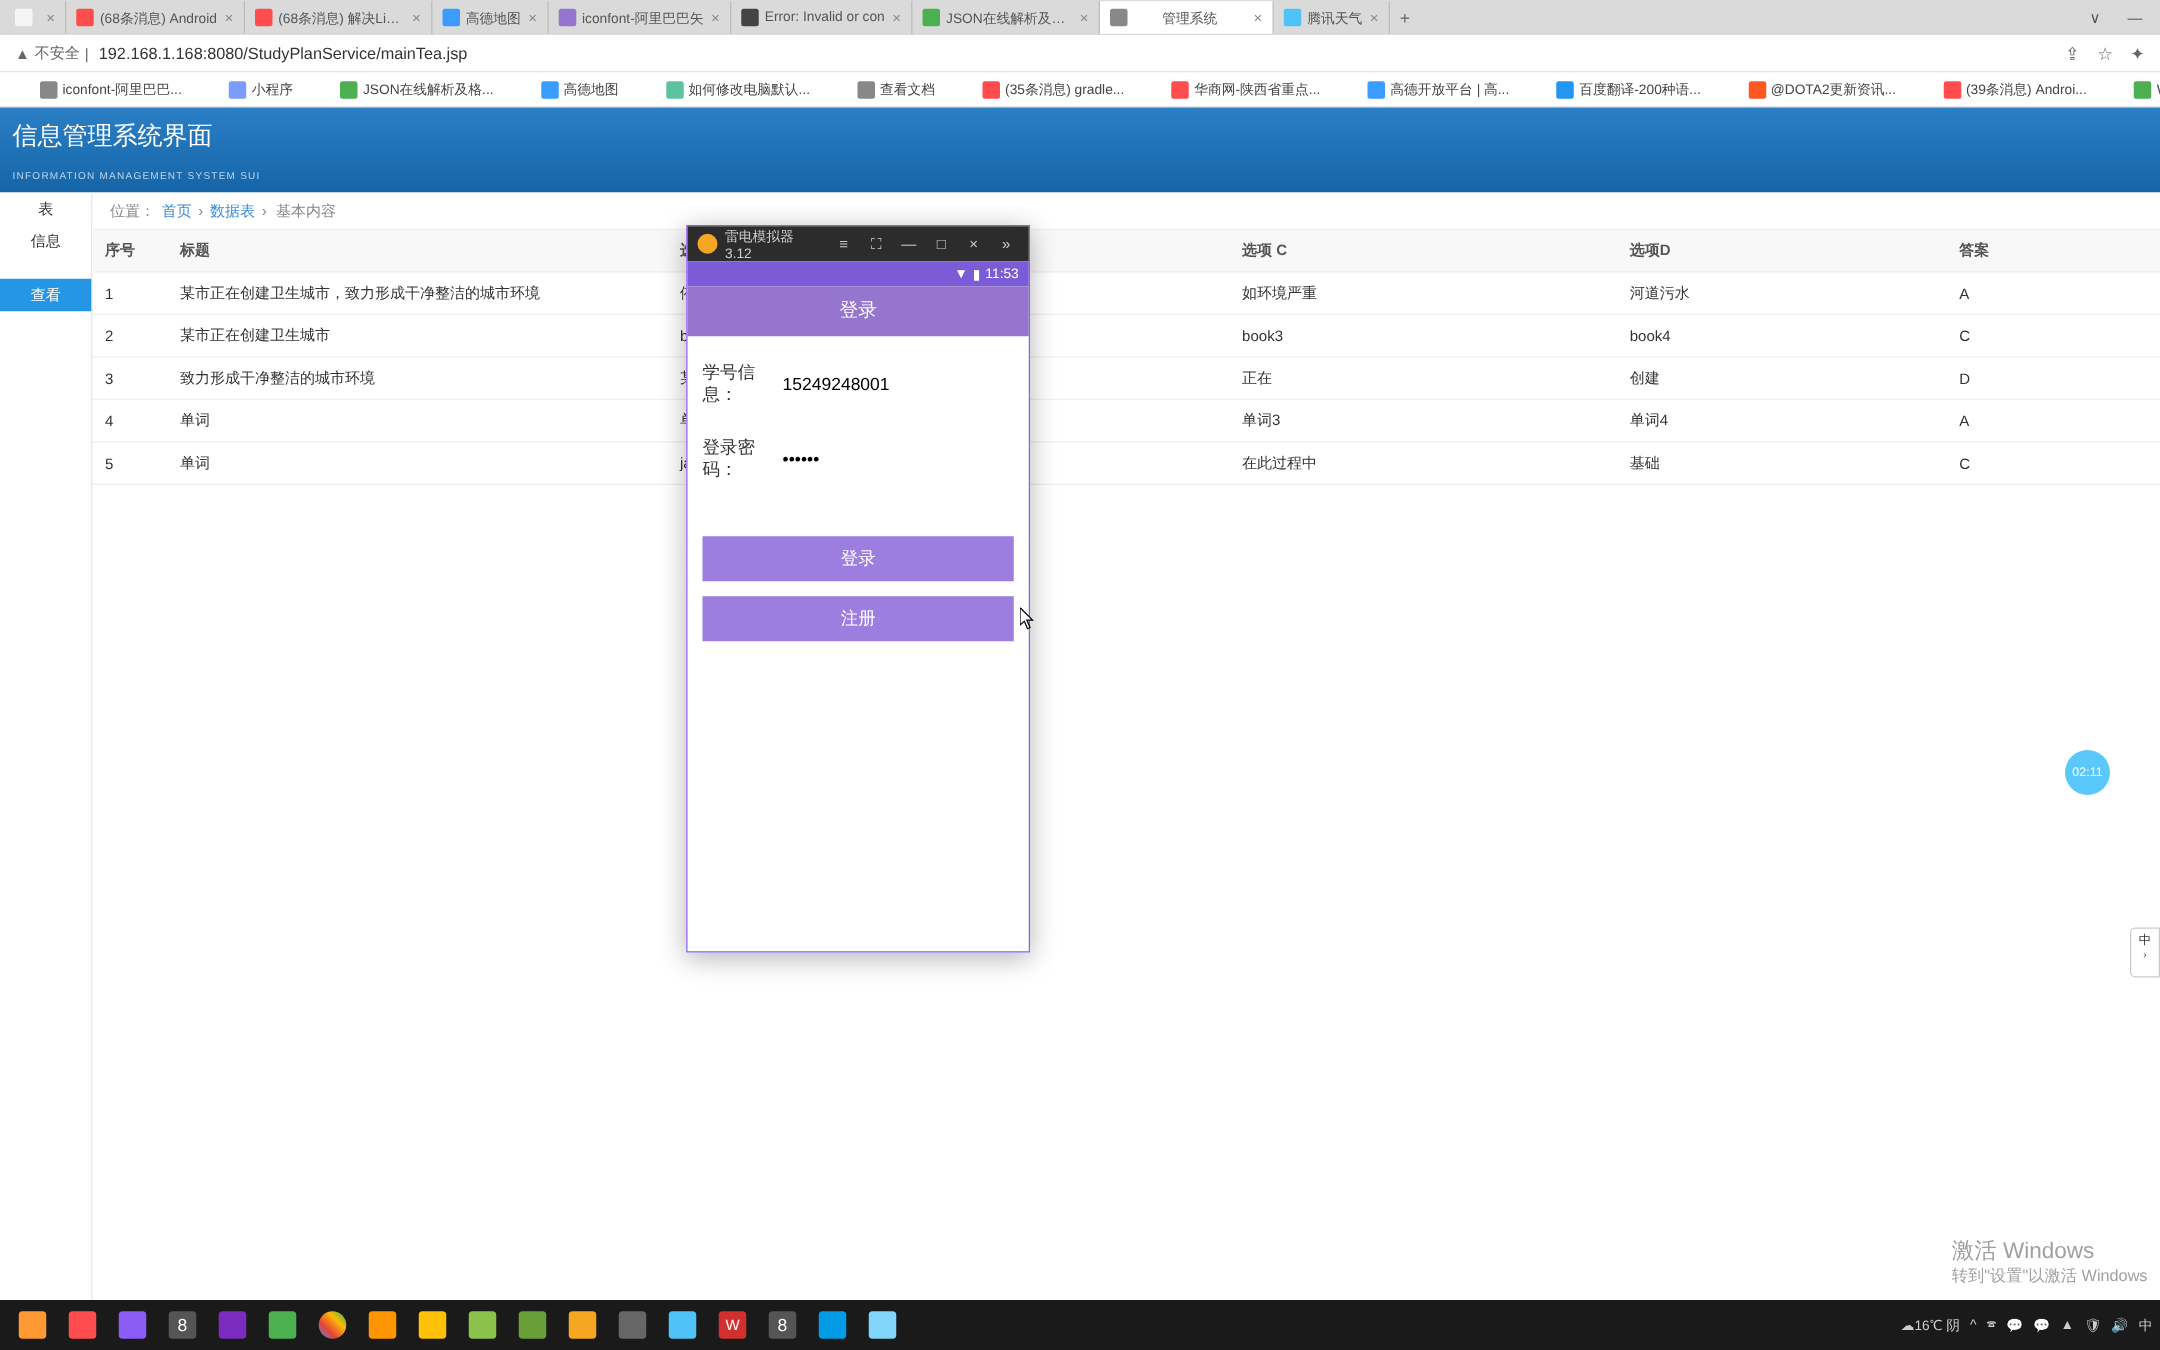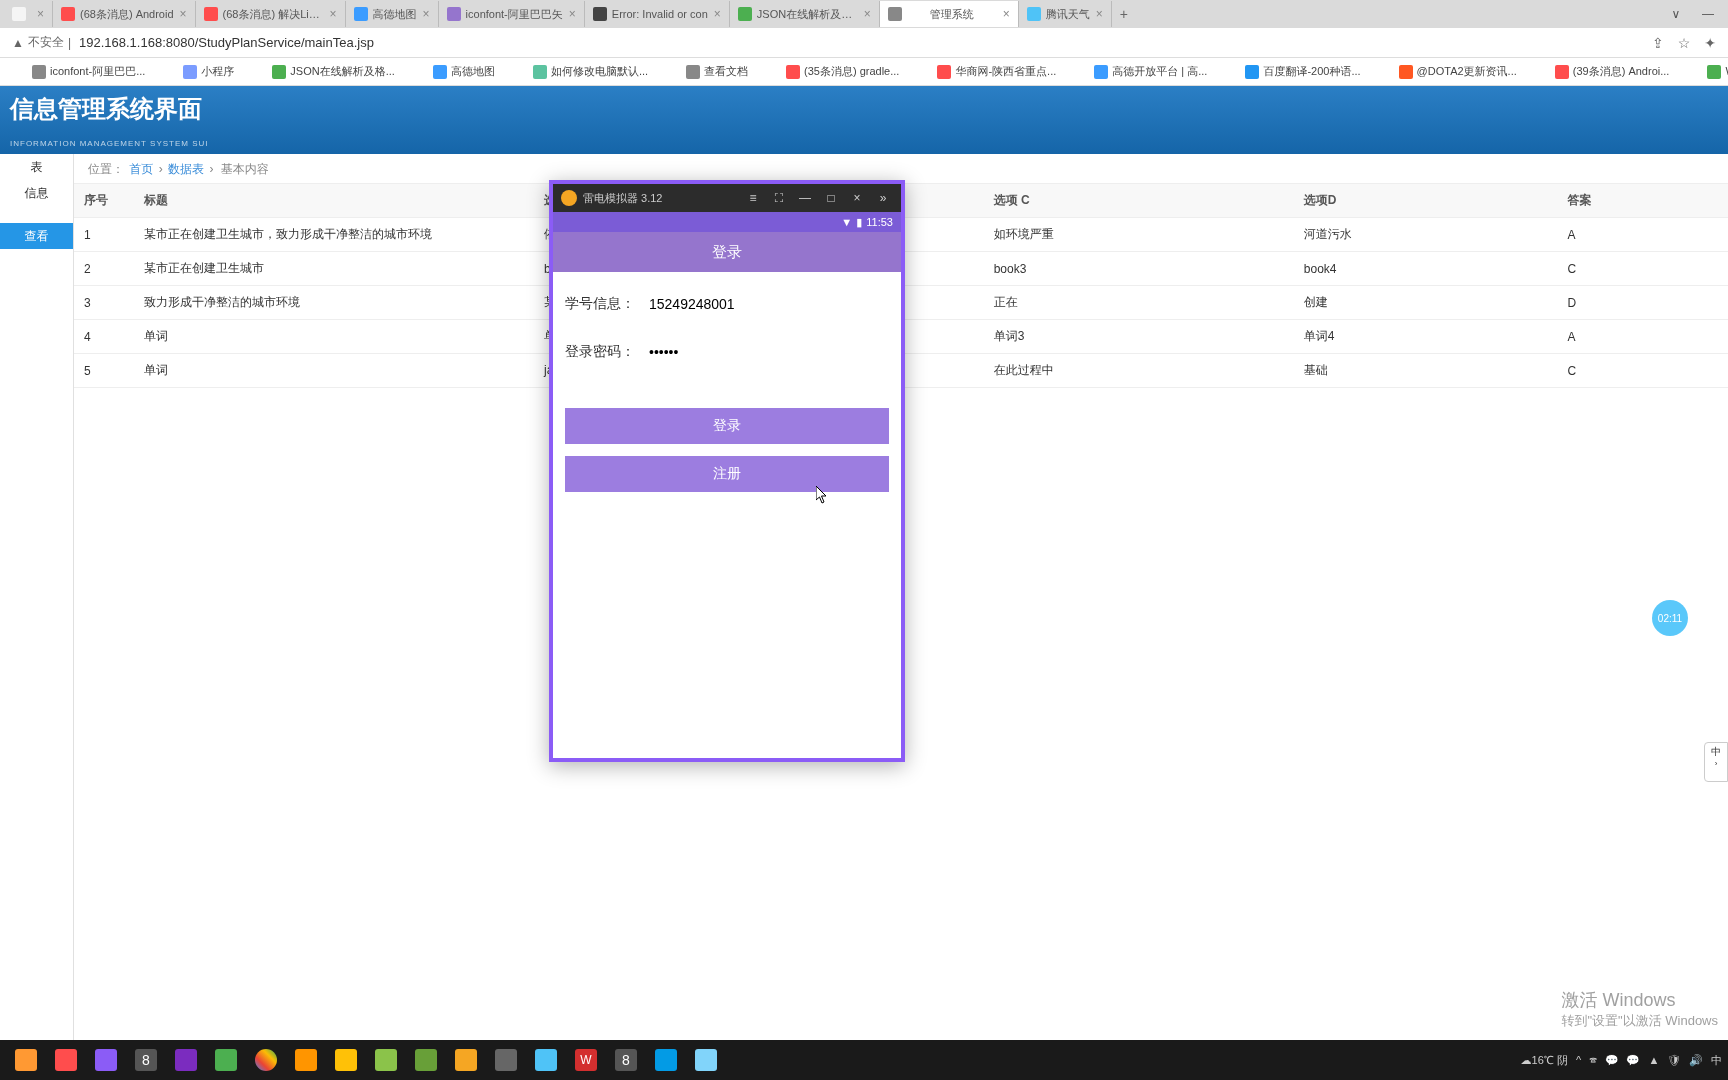--- a/index.html
+++ b/index.html
@@ -20,42 +20,42 @@
 .security { color: #666; font-size: 12px; margin-right: 8px; display: flex; align-items: center; gap: 4px; }
 .url { font-size: 13px; color: #333; flex: 1; }
 .addr-icons { display: flex; gap: 14px; color: #666; font-size: 14px; }
 
 .bookmarks { height: 28px; background: #fff; display: flex; align-items: center; padding: 0 8px; gap: 14px; border-bottom: 1px solid #ddd; font-size: 11px; color: #444; overflow: hidden; }
 .bookmark { display: flex; align-items: flex-end; gap: 4px; cursor: pointer; white-space: nowrap; margin-left: 24px; }
 .bm-icon { width: 14px; height: 14px; border-radius: 2px; flex-shrink: 0; }
 
 
 .page-header { height: 68px; background: linear-gradient(to bottom, #2b7fc5, #1565a8); color: #fff; display: flex; align-items: center; padding: 0 10px; }
-.page-title { font-size: 24px; font-weight: bold; }
+.page-title { font-size: 20px; font-weight: normal; }
 .page-sub { font-size: 8px; opacity: 0.7; letter-spacing: 1px; margin-top: 14px; }
 
 
 .main { display: flex; height: calc(100% - 154px - 40px); }
 .sidebar { width: 74px; background: #fff; border-right: 1px solid #e0e0e0; }
 .side-item { height: 26px; line-height: 26px; text-align: center; font-size: 12px; color: #333; cursor: pointer; }
 .side-item.active { background: #2596e6; color: #fff; margin-top: 17px; }
 
 .content { flex: 1; background: #fff; }
 .breadcrumb { height: 30px; line-height: 30px; padding: 0 12px; font-size: 12px; color: #666; border-bottom: 1px solid #eee; }
 .breadcrumb span { color: #888; margin: 0 2px; }
 .bc-link { color: #3b8dd9; }
 
 table { width: 100%; border-collapse: collapse; font-size: 12px; }
 th, td { text-align: left; padding: 8px 10px; border-bottom: 1px solid #eee; color: #333; }
 th { background: #f8f8f8; font-weight: bold; color: #555; }
 .col-seq { width: 60px; }
 .col-title { width: 400px; }
 
 
-.emulator { position: absolute; left: 549px; top: 180px; width: 356px; height: 582px; background: #fff; box-shadow: 0 4px 20px rgba(0,0,0,0.3); border: 4px solid #8b5cf6; }
+.emulator { position: absolute; left: 549px; top: 180px; width: 275px; height: 582px; background: #fff; box-shadow: 0 4px 20px rgba(0,0,0,0.3); border: 1px solid #8b5cf6; }
 .emu-title { height: 28px; background: #2c2c2c; color: #ccc; display: flex; align-items: center; padding: 0 8px; font-size: 11px; gap: 6px; }
 .emu-logo { width: 16px; height: 16px; background: #f5a623; border-radius: 50%; }
 .emu-title-text { flex: 1; }
 .emu-ctrl { width: 20px; text-align: center; cursor: pointer; color: #ccc; font-size: 12px; }
 .emu-status { height: 20px; background: #7b5cd6; color: #fff; display: flex; align-items: center; justify-content: flex-end; padding: 0 8px; font-size: 11px; gap: 4px; }
 .emu-header { height: 40px; background: #9575cd; color: #fff; text-align: center; line-height: 40px; font-size: 15px; }
 .emu-body { padding: 20px 12px; }
 .emu-field { display: flex; align-items: center; margin-bottom: 24px; font-size: 14px; }
 .emu-label { width: 80px; color: #333; }
 .emu-input { flex: 1; border: none; font-size: 14px; outline: none; padding: 4px; }

